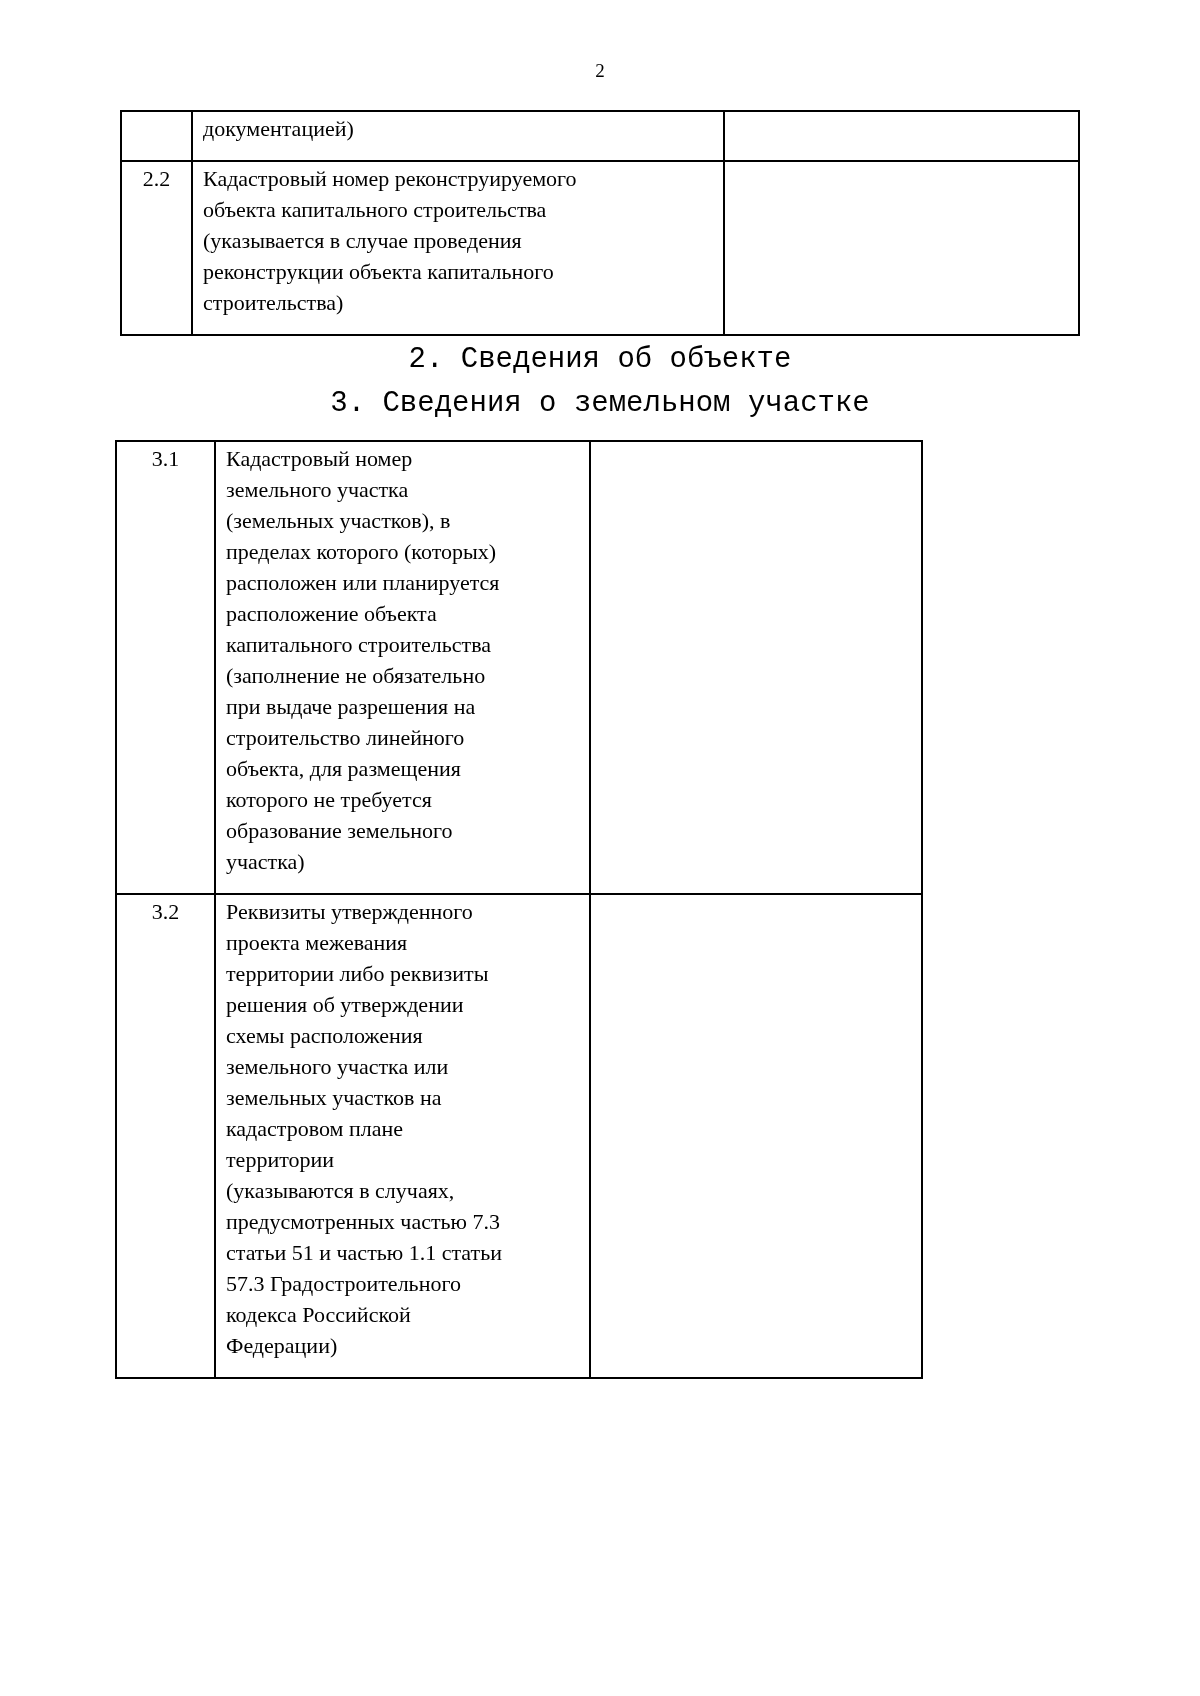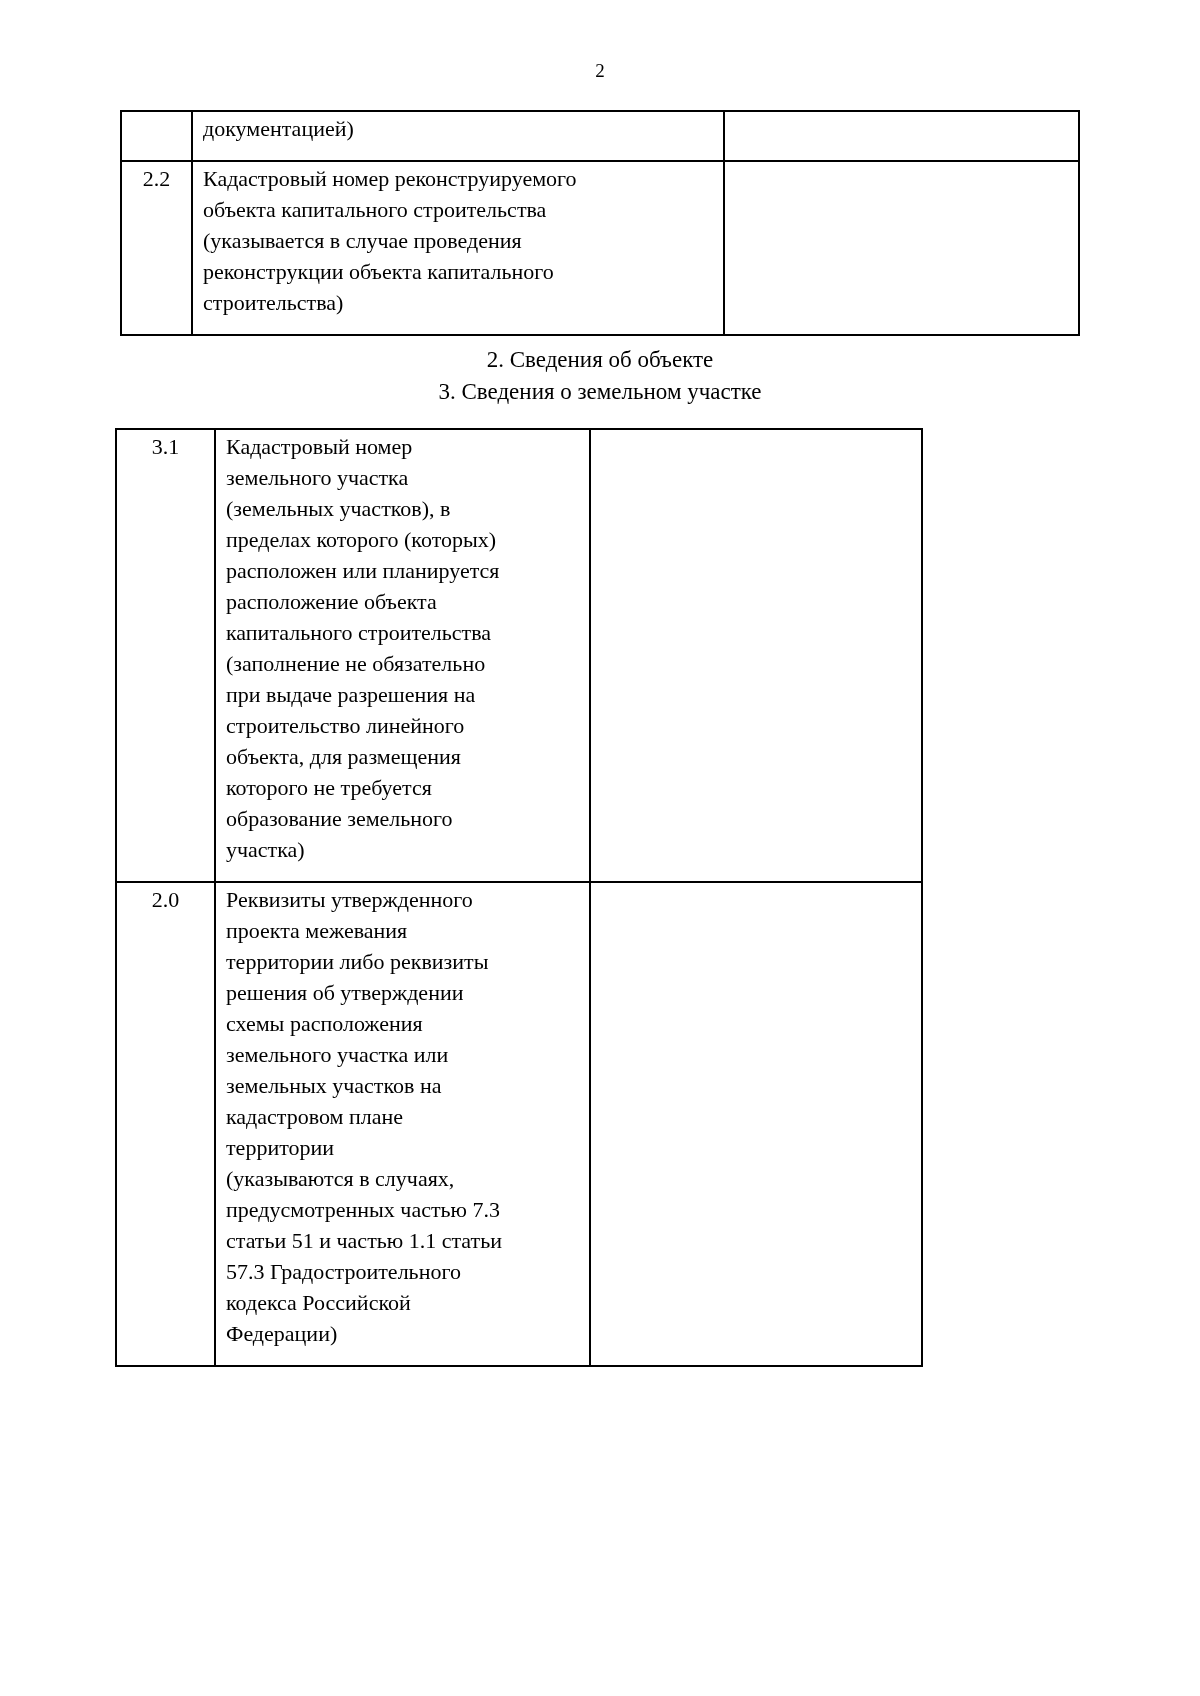--- a/index.html
+++ b/index.html
@@ -50,26 +50,27 @@
   .tbl-top .cell-num { width: 65px; border-radius: 28px; }
   .tbl-top .cell-label { width: 512px; }
   .tbl-land {
     margin: 22px 0 0 115px;
     width: 808px;
   }
   .tbl-land .cell-num { width: 93px; }
   .tbl-land .cell-label { width: 355px; border-radius: 6px; }
   .heading {
     text-align: center;
-    font-size: 23px;
+    font-size: 29px;
     line-height: 28px;
     margin-top: 10px;
+    font-family: Liberation Mono, monospace;
   }
   .heading + .heading {
-    margin-top: 4px;
+    margin-top: 16px;
   }
 </style>
 </head>
 <body>
 
 <div class="page">
 
   <div class="page-number">2</div>
 
   <table class="tbl tbl-top">
@@ -109,21 +110,21 @@
 (заполнение не обязательно
 при выдаче разрешения на
 строительство линейного
 объекта, для размещения
 которого не требуется
 образование земельного
 участка)</td>
         <td class="cell-value"></td>
       </tr>
       <tr>
-        <td class="cell-num">2.0</td>
+        <td class="cell-num">3.2</td>
         <td class="cell-label">Реквизиты утвержденного
 проекта межевания
 территории либо реквизиты
 решения об утверждении
 схемы расположения
 земельного участка или
 земельных участков на
 кадастровом плане
 территории
 (указываются в случаях,

